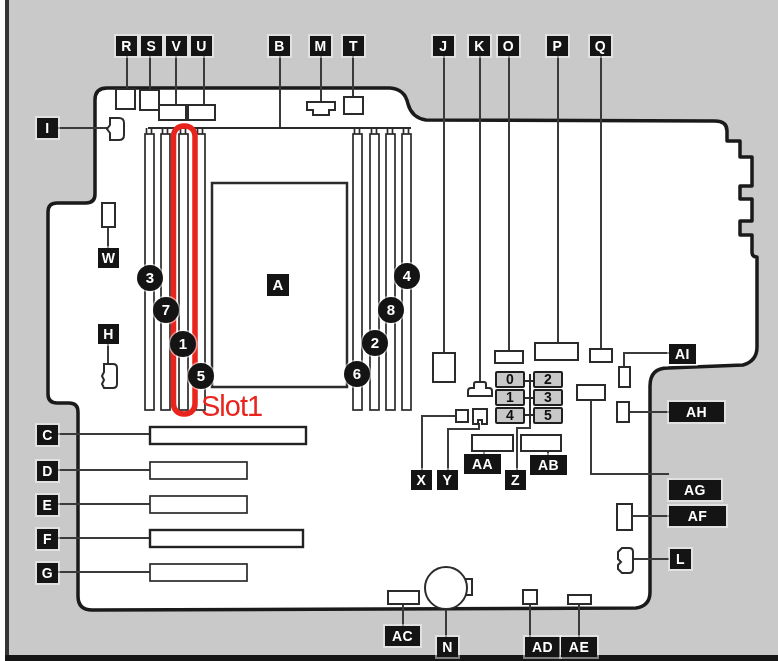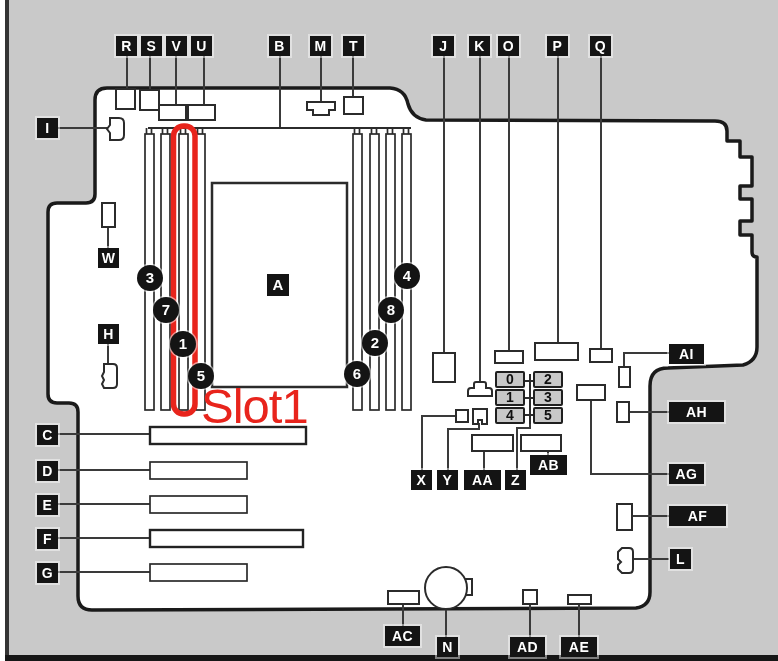--- a/index.html
+++ b/index.html
@@ -13,21 +13,21 @@
       line-height:20px;height:20px;min-width:21px;text-align:center;box-sizing:border-box;
       padding:0 2px;letter-spacing:.5px;box-shadow:0 0 0 2px rgba(255,255,255,.45);}
   .num{position:absolute;width:26px;height:26px;border-radius:50%;background:#141414;color:#fff;
       font-weight:bold;font-size:15px;line-height:26px;text-align:center;
       box-shadow:0 0 0 1.5px rgba(255,255,255,.5);}
   .port{position:absolute;width:30px;height:17px;background:#c8c8c8;border:2px solid #1f1f1f;
       border-radius:2px;box-sizing:border-box;color:#101010;font-weight:bold;font-size:14px;
       line-height:12px;text-align:center;}
   .chip{position:absolute;left:267px;top:274px;width:22px;height:22px;background:#141414;color:#fff;
       font-weight:bold;font-size:15px;line-height:22px;text-align:center;}
-  .slot1{position:absolute;left:201px;top:383px;color:#e8241c;font-size:49px;line-height:46px;
+  .slot1{position:absolute;left:201px;top:383px;color:#e8241c;font-size:29px;line-height:46px;
       letter-spacing:-1px;}
 </style>
 </head>
 <body>
 
 <div id="stage">
 
   <svg id="artwork" width="778" height="661" viewBox="0 0 778 661">
 
     <path d="M107 88 L390 88 q15 1 18 16 q4 14 18 16 L715 121 q12 0 12 10 L727 141
@@ -152,33 +152,33 @@
   <div class="co" style="left:547px;top:36px">P</div>
   <div class="co" style="left:590px;top:36px">Q</div>
   <div class="co" style="left:37px;top:118px">I</div>
   <div class="co" style="left:98px;top:248px">W</div>
   <div class="co" style="left:98px;top:324px">H</div>
   <div class="co" style="left:37px;top:425px">C</div>
   <div class="co" style="left:37px;top:461px">D</div>
   <div class="co" style="left:37px;top:495px">E</div>
   <div class="co" style="left:37px;top:529px">F</div>
   <div class="co" style="left:37px;top:563px">G</div>
-  <div class="co" style="left:669px;top:344px;width:35px">AI</div>
+  <div class="co" style="left:669px;top:344px;width:27px">AI</div>
   <div class="co" style="left:669px;top:402px;width:55px">AH</div>
-  <div class="co" style="left:669px;top:464px;width:35px">AG</div>
+  <div class="co" style="left:669px;top:480px;width:52px">AG</div>
   <div class="co" style="left:669px;top:506px;width:57px">AF</div>
   <div class="co" style="left:670px;top:549px">L</div>
   <div class="co" style="left:411px;top:470px">X</div>
   <div class="co" style="left:437px;top:470px">Y</div>
-  <div class="co" style="left:464px;top:470px;width:37px">AA</div>
+  <div class="co" style="left:464px;top:454px;width:37px">AA</div>
   <div class="co" style="left:505px;top:470px">Z</div>
   <div class="co" style="left:530px;top:455px;width:37px">AB</div>
   <div class="co" style="left:385px;top:626px;width:35px">AC</div>
   <div class="co" style="left:437px;top:637px">N</div>
-  <div class="co" style="left:510px;top:637px;width:35px">AD</div>
+  <div class="co" style="left:525px;top:637px;width:35px">AD</div>
   <div class="co" style="left:561px;top:637px;width:36px">AE</div>
 
   <div class="chip">A</div>
 
   <div class="num" style="left:137px;top:265px">3</div>
   <div class="num" style="left:153px;top:297px">7</div>
   <div class="num" style="left:170px;top:331px">1</div>
   <div class="num" style="left:188px;top:363px">5</div>
   <div class="num" style="left:394px;top:263px">4</div>
   <div class="num" style="left:378px;top:297px">8</div>

